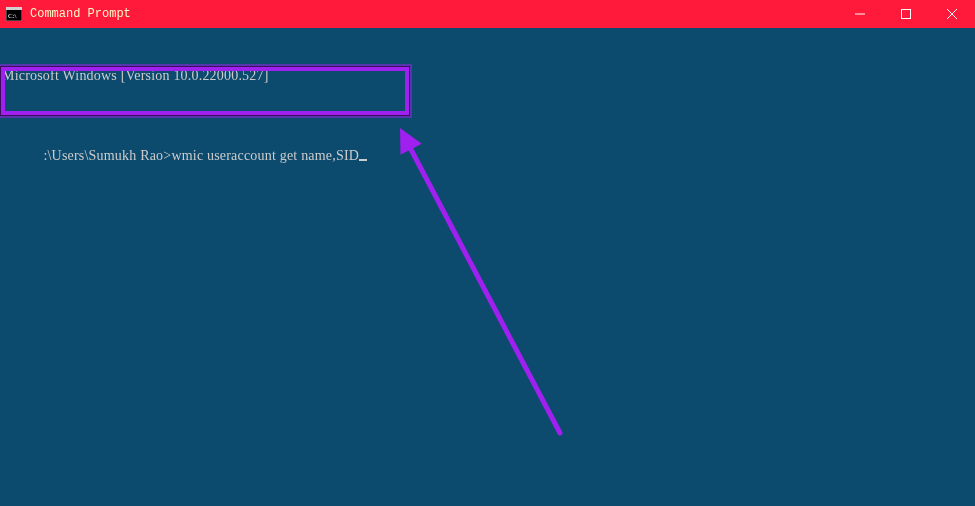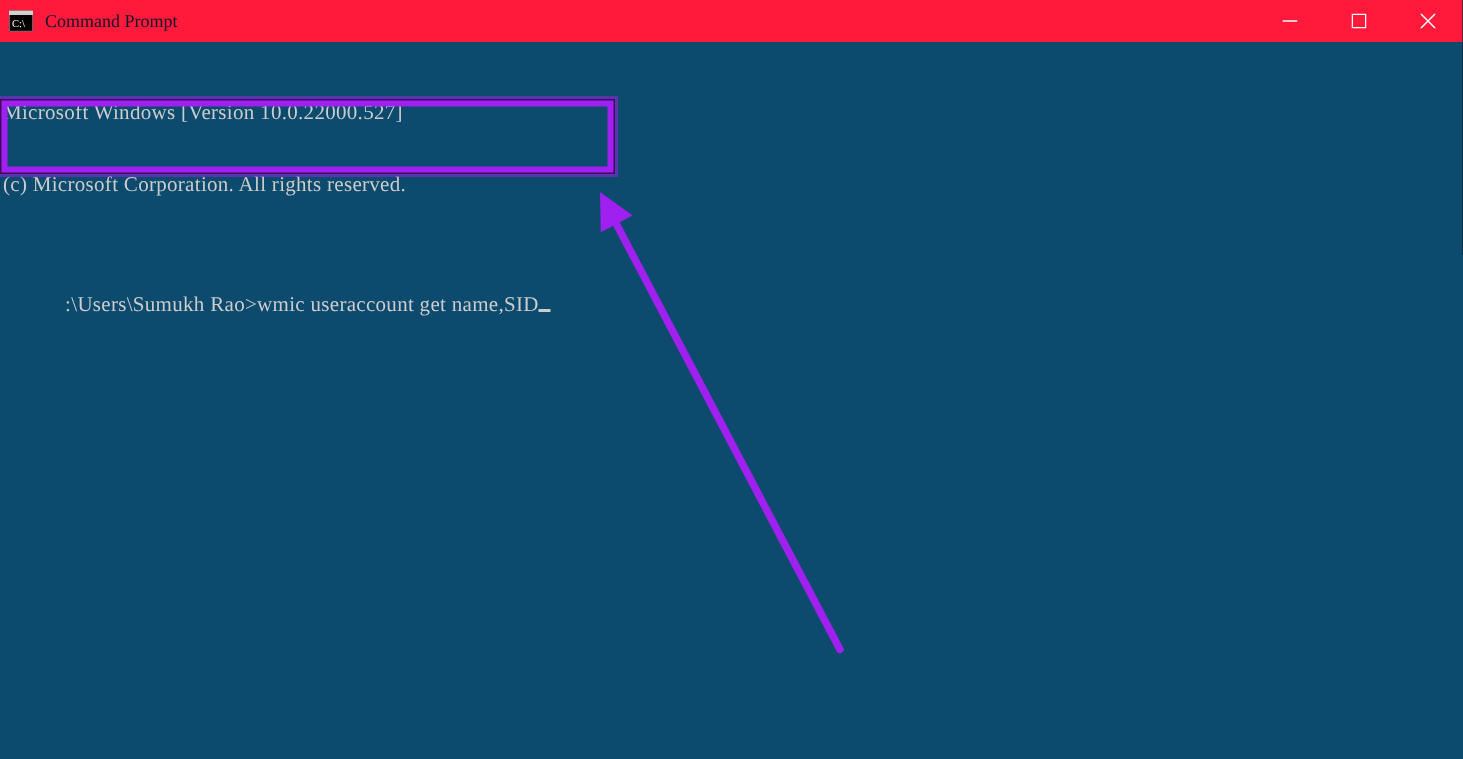--- a/index.html
+++ b/index.html
@@ -20,22 +20,22 @@
     .titlebar-icon {
       width: 16px;
       height: 14px;
       margin-right: 8px;
       display: flex;
       align-items: center;
       justify-content: center;
     }
     .titlebar-icon svg { width: 16px; height: 14px; }
     .titlebar-title {
-      color: #0f172a;
-      font-family: Liberation Serif, serif;
+      color: #fef9c3;
+      font-family: Liberation Mono, monospace;
       font-size: 12px;
       font-weight: 400;
       flex: 1;
     }
     .win-controls {
       display: flex;
       height: 100%;
     }
     .win-btn {
       width: 46px;
@@ -113,21 +113,20 @@
       <svg viewBox="0 0 10 10">
           <line x1="0" y1="0" x2="10" y2="10" stroke="#fff" stroke-width="1"></line>
           <line x1="10" y1="0" x2="0" y2="10" stroke="#fff" stroke-width="1"></line>
         </svg>
     </div>
   </div>
 </div>
 
 <div class="terminal">
   <span class="line">Microsoft Windows [Version 10.0.22000.527]</span>
-  <span class="line">(c) Microsoft Corporation. All rights reserved.</span>
   <span class="line"> </span>
   <span class="line cmdline"><span>:\Users\Sumukh Rao&gt;</span><span>wmic useraccount get name,SID</span><span class="cursor"></span></span>
 
   <div class="highlight-box" id="hlbox" style="left: 0px; top: 38px; width: 410px; height: 50px; border-color: rgb(160, 32, 240);"></div>
 
   <svg class="annotation-arrow" id="arrow-svg" style="left:0;top:0;width:975px;height:478px;">
     <defs></defs>
     <path id="arrow-line" stroke-width="5" stroke-linecap="round" fill="none" d="M 560 405 L 406 112" stroke="#a020f0"></path>
     <polygon id="arrow-head" points="400,100 421.7757514427328,115.67854103876762 400.52261803462557,126.82772577744682" fill="#a020f0"></polygon>
   </svg>

